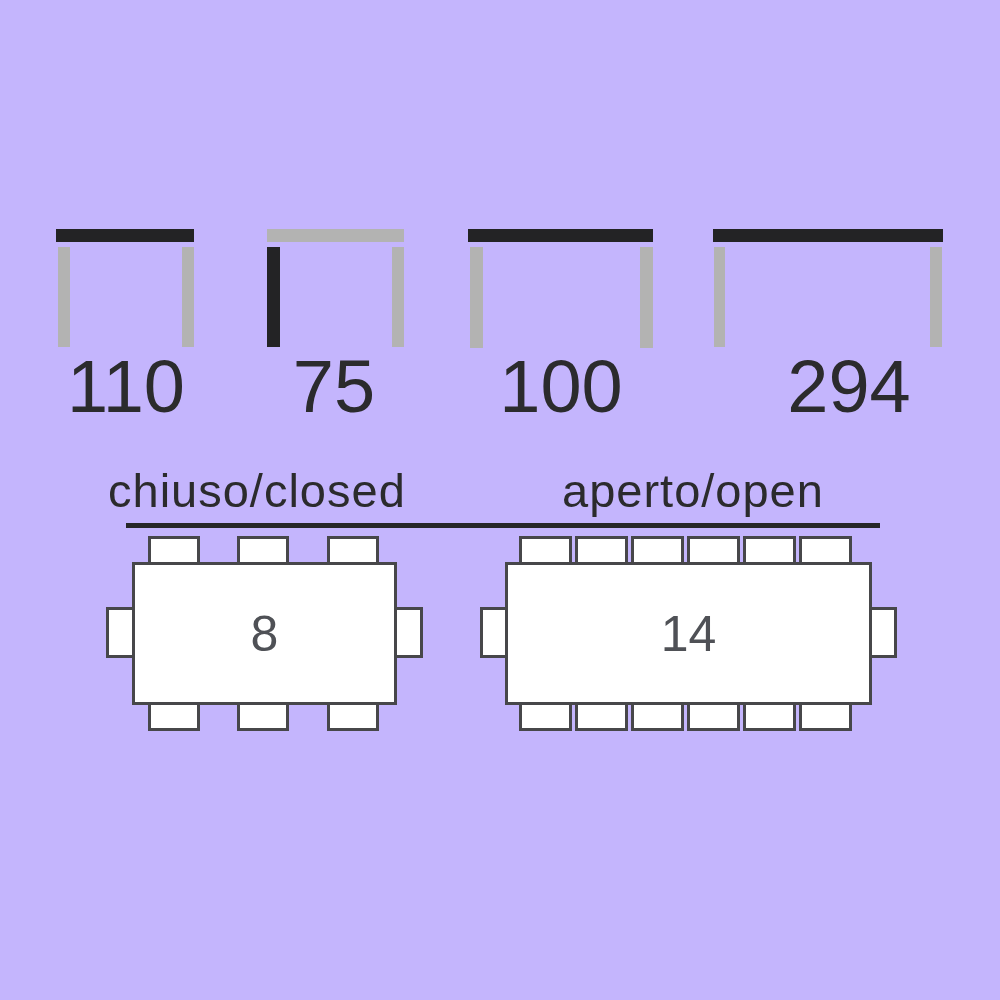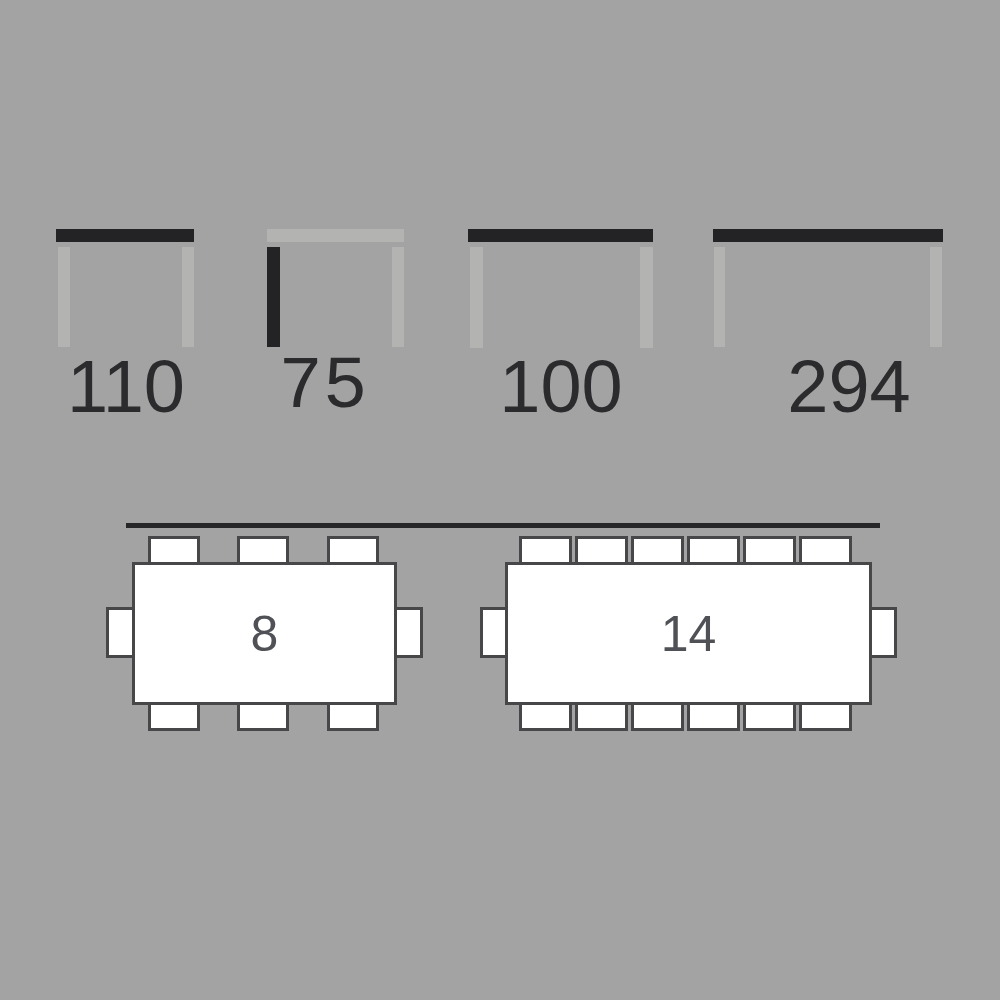--- a/index.html
+++ b/index.html
@@ -1,20 +1,20 @@
 <!DOCTYPE html>
 <html><head>
 <meta charset="utf-8">
 <style>
   html, body { margin: 0; padding: 0; background: #ffffff; }
   .canvas {
     position: relative;
     width: 1000px;
     height: 1000px;
-    background: #a3a3a3;
+    background: #c4b5fd;
     font-family: "Liberation Sans", sans-serif;
     overflow: hidden;
   }
   .bar, .leg { position: absolute; }
   .c-dark { background: #232325; }
   .c-gray { background: #b3b3b2; }
   .dim-num {
     position: absolute;
     width: 220px;
     top: 350px;
@@ -72,37 +72,39 @@
     <div class="bar c-dark" style="left:56px; top:229px; width:138px; height:13px;"></div>
     <div class="leg c-gray" style="left:58px; top:247px; width:12px; height:100px;"></div>
     <div class="leg c-gray" style="left:182px; top:247px; width:12px; height:100px;"></div>
     <div class="dim-num" style="left:16px;">110</div>
   </div>
 
   <div>
     <div class="bar c-gray" style="left:267px; top:229px; width:137px; height:13px;"></div>
     <div class="leg c-dark" style="left:267px; top:247px; width:13px; height:100px;"></div>
     <div class="leg c-gray" style="left:392px; top:247px; width:12px; height:100px;"></div>
-    <div class="dim-num" style="left:213px;font-family:Liberation Mono, monospace;">75</div>
+    <div class="dim-num" style="left:224px;">75</div>
   </div>
 
   <div>
     <div class="bar c-dark" style="left:468px; top:229px; width:185px; height:13px;"></div>
     <div class="leg c-gray" style="left:470px; top:247px; width:13px; height:101px;"></div>
     <div class="leg c-gray" style="left:640px; top:247px; width:13px; height:101px;"></div>
     <div class="dim-num" style="left:451px;">100</div>
   </div>
 
   <div>
     <div class="bar c-dark" style="left:713px; top:229px; width:230px; height:13px;"></div>
     <div class="leg c-gray" style="left:714px; top:247px; width:11px; height:100px;"></div>
     <div class="leg c-gray" style="left:930px; top:247px; width:12px; height:100px;"></div>
     <div class="dim-num" style="left:739px;">294</div>
   </div>
 
+  <div class="section-label" style="left:108px;">chiuso/closed</div>
+  <div class="section-label" style="left:562px;">aperto/open</div>
   <div class="rule"></div>
 
   <div>
 
     <div class="chair" style="left:148px; top:536px; width:52px; height:32px;"></div>
     <div class="chair" style="left:237px; top:536px; width:52px; height:32px;"></div>
     <div class="chair" style="left:327px; top:536px; width:52px; height:32px;"></div>
 
     <div class="chair" style="left:148px; top:699px; width:52px; height:32px;"></div>
     <div class="chair" style="left:237px; top:699px; width:52px; height:32px;"></div>

